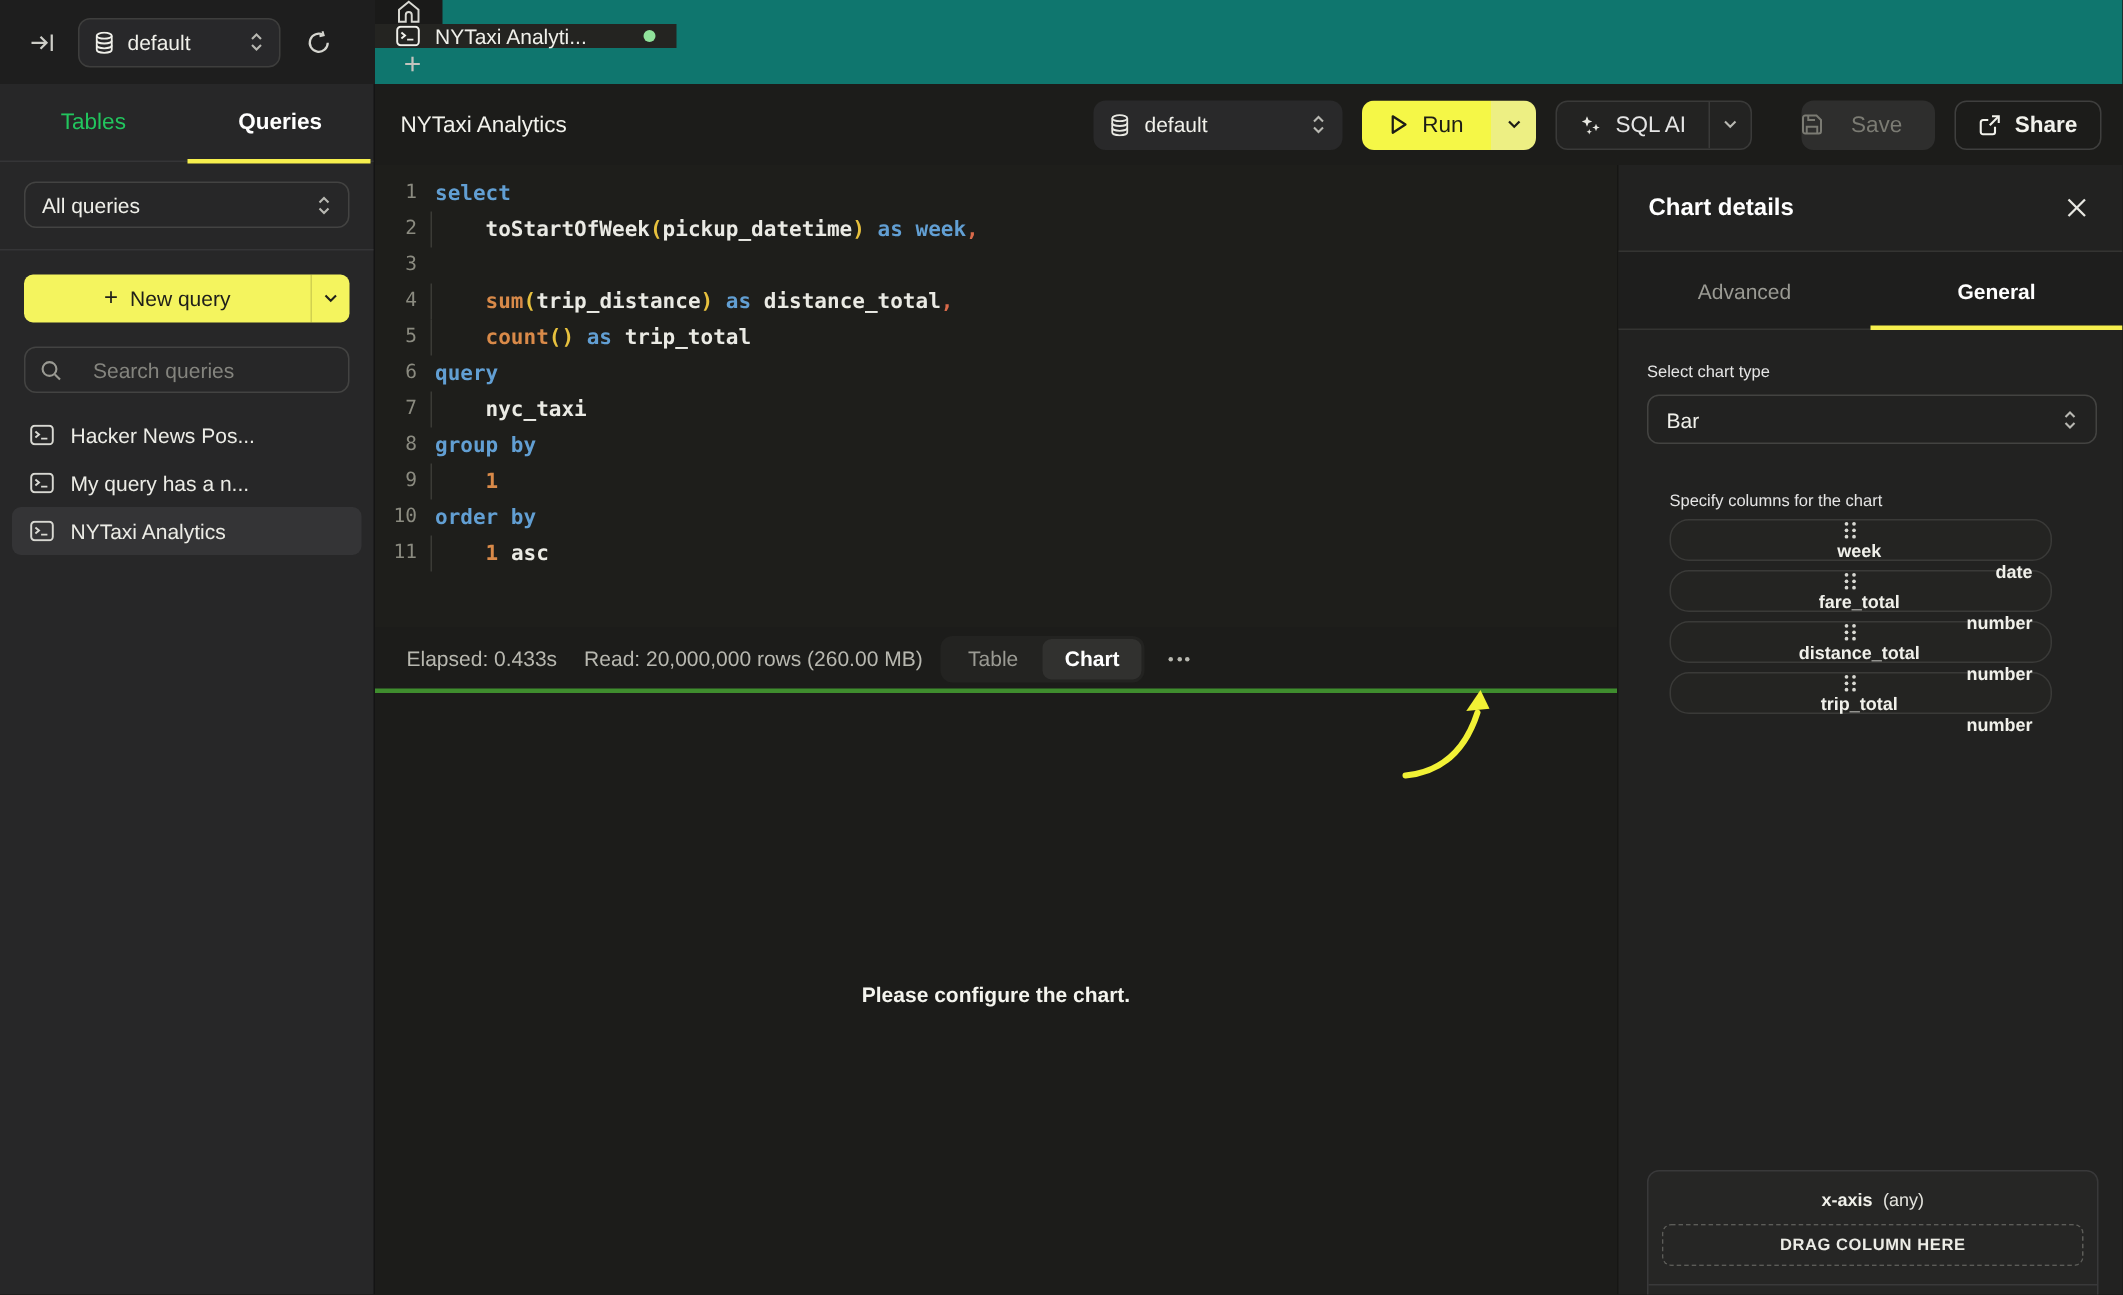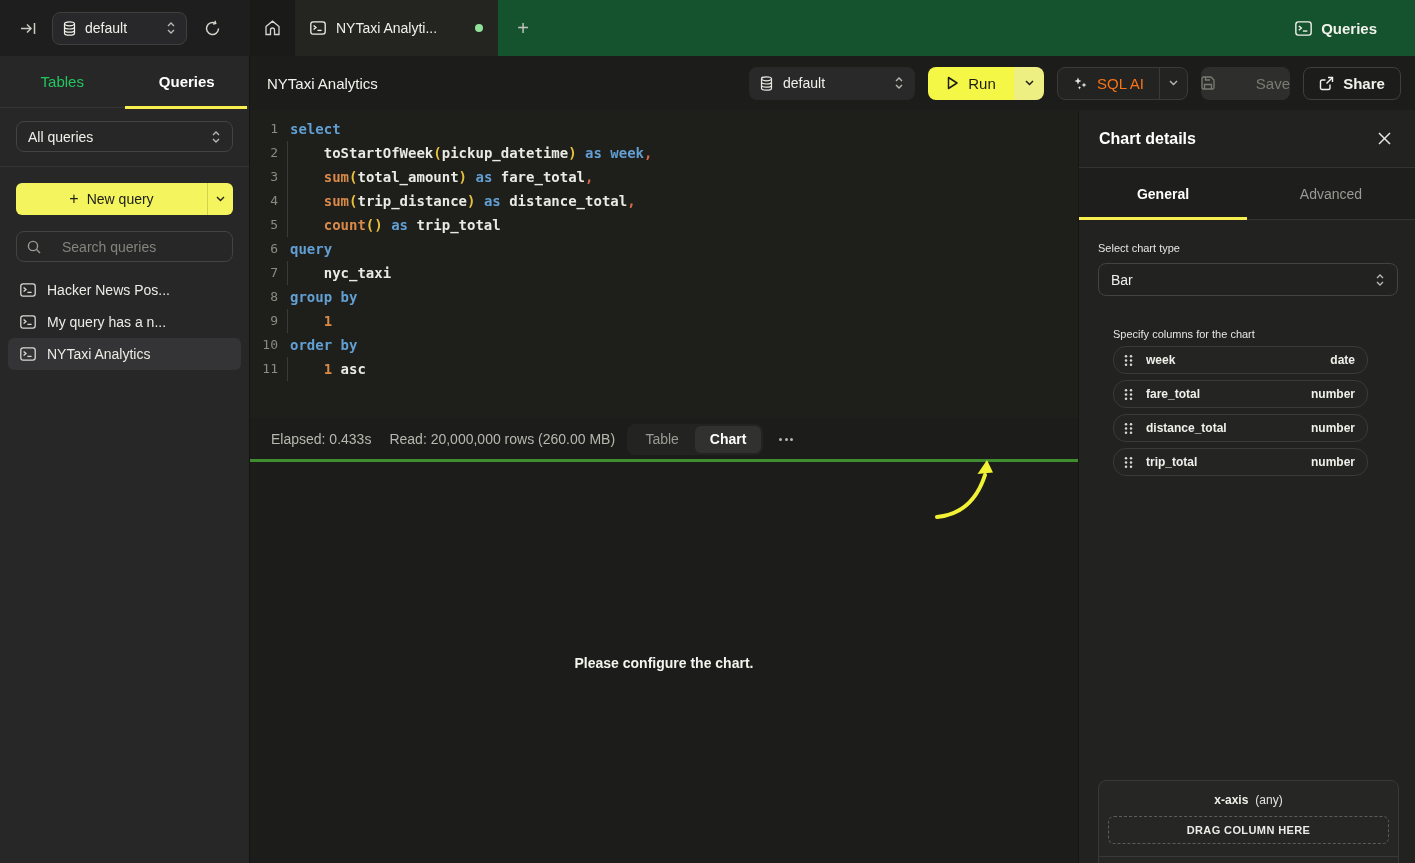--- a/index.html
+++ b/index.html
@@ -5,21 +5,21 @@
   * { margin:0; padding:0; box-sizing:border-box; }
   html,body { width:1415px; height:863px; background:#1c1c1a; font-family:"Liberation Sans", sans-serif; overflow:hidden; position:relative; }
   .abs { position:absolute; }
 
   
   #topbar { left:0; top:0; width:1415px; height:56px; }
   #topbar-left { left:0; top:0; width:250px; height:56px; background:#1e1e1e; display:flex; align-items:center; }
   #collapse-btn { margin-left:20px; color:#cdcdc7; display:flex; cursor:pointer; }
   #db-select-top { margin-left:15px; width:135px; height:33px; border:1px solid #3e3e3d; background:#28282a; border-radius:8px; display:flex; align-items:center; padding:0 10px; gap:9px; color:#f0f0ea; font-size:14px; }
   #refresh-btn { margin-left:17px; color:#d5d5cf; display:flex; }
-  #topbar-right { left:250px; top:0; width:1165px; height:56px; background:#14532d; display:flex; align-items:stretch; }
+  #topbar-right { left:250px; top:0; width:1165px; height:56px; background:#0f766e; display:flex; align-items:stretch;flex-direction:column; }
   .tab-sep { width:1px; background:#242422; }
   #home-tab { width:45px; display:flex; align-items:center; justify-content:center; color:#d8d8d2; background:#1a1a19; }
   #query-tab { width:201px; background:#242421; display:flex; align-items:center; padding:0 14px; gap:10px; color:#f0f0ea; font-size:14px; }
   #query-tab .dot { width:8px; height:8px; border-radius:50%; background:#90e29b; margin-left:auto; }
   #plus-tab { width:50px; display:flex; align-items:center; justify-content:center; color:#c4c4be; font-size:20px; font-weight:300; }
   #queries-top-btn { margin-left:auto; margin-right:38px; display:flex; align-items:center; gap:9px; color:#f2f2ec; font-size:15px; font-weight:600; align-self:center; }
 
   
   #sidebar { left:0; top:56px; width:250px; height:807px; background:#272728; border-right:1px solid #141414; }
   #side-tabs { display:flex; height:52px; border-bottom:1px solid #353537; }
@@ -48,23 +48,23 @@
   
   #main-header { left:250px; top:56px; width:1165px; height:54px; background:#1c1c1a; display:flex; align-items:center; }
   #page-title { margin-left:17px; color:#f2f2ec; font-size:15px; }
   #header-actions { margin-left:auto; margin-right:14px; display:flex; gap:13px; align-items:center; }
   #db-select-main { width:166px; height:33px; background:#29292a; border-radius:8px; display:flex; align-items:center; padding:0 11px; gap:10px; color:#f0f0ea; font-size:14px; }
   #db-select-main .updn { margin-left:auto; }
   #run-btn { width:116px; height:33px; border-radius:8px; overflow:hidden; display:flex; cursor:pointer; }
   #run-btn .main { flex:1; background:#f5f747; display:flex; align-items:center; justify-content:center; gap:9px; color:#1d1d16; font-size:15px; font-weight:500; }
   #run-btn .chev { width:30px; background:#edef83; display:flex; align-items:center; justify-content:center; color:#1d1d16; }
   #sqlai-btn { width:131px; height:33px; border:1px solid #3a3a39; background:#232322; border-radius:8px; display:flex; overflow:hidden; cursor:pointer; }
-  #sqlai-btn .main { flex:1; display:flex; align-items:center; justify-content:center; gap:9px; color:#f97316; font-size:15px; }
+  #sqlai-btn .main { flex:1; display:flex; align-items:center; justify-content:center; gap:9px; color:#e5e5e5; font-size:15px; }
   #sqlai-btn .chev { width:28px; border-left:1px solid #3a3a39; display:flex; align-items:center; justify-content:center; color:#b8b8b2; }
-  #save-btn { width:89px; height:33px; background:#2e2e2d; border-radius:8px; display:flex; align-items:center; justify-content:space-between; gap:19px; color:#7b7b73; font-size:15px; }
+  #save-btn { width:89px; height:33px; background:#2e2e2d; border-radius:8px; display:flex; align-items:center; justify-content:flex-start; gap:19px; color:#7b7b73; font-size:15px;margin-left:20px; }
   #share-btn { width:98px; height:33px; border:1px solid #3f3f3e; border-radius:8px; display:flex; align-items:center; justify-content:center; gap:9px; color:#f2f2ec; font-size:15px; font-weight:600; cursor:pointer; }
 
   
   #editor { left:250px; top:110px; width:828px; height:308px; background:#1e1e1b; padding-top:7px; }
   .eline { display:flex; height:24px; line-height:24px; font-family:"DejaVu Sans Mono", monospace; font-size:14px; font-weight:bold; }
   .eline .ln { width:28px; text-align:right; margin-right:12px; color:#8b8b80; font-weight:normal; font-size:13px; }
   .eline .code { position:relative; white-space:pre; }
   .eline.g .code::before { content:""; position:absolute; left:-3px; top:0; bottom:0; width:1px; background:#3b3b36; }
   .kw { color:#629fd3; } .fn { color:#d98a49; } .pl { color:#eaeae4; }
   .par { color:#e7c13e; } .pu { color:#d96a4a; } .nu { color:#d98a49; }
@@ -97,21 +97,21 @@
   .ptab { flex:1; display:flex; align-items:center; justify-content:center; font-size:14px; position:relative; cursor:pointer; }
   #ptab-general { color:#ffffff; font-weight:600; }
   #ptab-general .underline { position:absolute; left:0; right:0; bottom:-1px; height:3px; background:#f6ef4d; }
   #ptab-advanced { color:#9a9a93; }
   #panel-body { padding:22px 17px 0 19px; position:relative; height:641px; }
   .field-label { color:#e5e5e5; font-size:11px; }
   #chart-type-select { margin-top:9px; height:33px; border:1px solid #434341; border-radius:8px; display:flex; align-items:center; padding:0 12px; color:#f0f0ea; font-size:14px; cursor:pointer; }
   #chart-type-select .updn { margin-left:auto; }
   #columns-section { margin-top:32px; margin-left:15px; }
   #columns-search { margin-top:10px; width:255px; height:32px; }
-  .chip { margin-top:6px; width:255px; height:28px; border:1px solid #3a3a38; background:#242422; border-radius:13px; display:flex; align-items:center; padding:0 12px 0 10px; cursor:grab; }
+  .chip { margin-top:6px; width:255px; height:28px; border:1px solid #3a3a38; background:#242422; border-radius:13px; display:flex; align-items:center; padding:0 12px 0 10px; cursor:grab;flex-direction:column; }
   .chip .handle { display:flex; margin-right:13px; color:#d8d8d2; }
   .chip .cname { color:#f0f0ea; font-size:12px; font-weight:700; }
   .chip .ctype { margin-left:auto; color:#f0f0ea; font-size:12px; font-weight:700; }
   #axes-box { position:absolute; left:19px; top:560px; width:301px; height:153px; background:#262625; border:1px solid #39393a; border-radius:8px; display:flex; flex-direction:column; }
   .axis-section { flex:1; display:flex; flex-direction:column; align-items:center; justify-content:center; gap:9px; }
   .axis-section + .axis-section { border-top:1px solid #39393a; }
   .axis-title { display:flex; gap:7px; align-items:baseline; }
   .axis-title .al { color:#f0f0ea; font-size:12px; font-weight:700; }
   .axis-title .ah { color:#e4e4de; font-size:12px; }
   .drop-zone { width:281px; height:28px; border:1px dashed #5c5c58; border-radius:6px; display:flex; align-items:center; justify-content:center; color:#ececе6; color:#ecece6; font-size:11px; font-weight:700; letter-spacing:.4px; cursor:pointer; }
@@ -317,21 +317,20 @@
       <div class="eline">
         <span class="ln">1</span>
         <span class="code"><span class="kw">select</span></span>
       </div>
       <div class="eline g">
         <span class="ln">2</span>
         <span class="code"><span class="pl">    toStartOfWeek</span><span class="par">(</span><span class="pl">pickup_datetime</span><span class="par">)</span><span class="kw"> as week</span><span class="pu">,</span></span>
       </div>
       <div class="eline g">
         <span class="ln">3</span>
-        <span class="code"><span class="fn">    sum</span><span class="par">(</span><span class="pl">total_amount</span><span class="par">)</span><span class="kw"> as </span><span class="pl">fare_total</span><span class="pu">,</span></span>
       </div>
       <div class="eline g">
         <span class="ln">4</span>
         <span class="code"><span class="fn">    sum</span><span class="par">(</span><span class="pl">trip_distance</span><span class="par">)</span><span class="kw"> as </span><span class="pl">distance_total</span><span class="pu">,</span></span>
       </div>
       <div class="eline g">
         <span class="ln">5</span>
         <span class="code"><span class="fn">    count</span><span class="par">()</span><span class="kw"> as </span><span class="pl">trip_total</span></span>
       </div>
       <div class="eline">
@@ -393,26 +392,26 @@
   <div id="panel-header">
     <span id="panel-title">Chart details</span>
     <span id="panel-close">
       <svg width="13" height="13" viewBox="0 0 13 13" stroke="currentColor" stroke-width="1.5">
           <line x1="1" y1="1" x2="12" y2="12"></line>
           <line x1="12" y1="1" x2="1" y2="12"></line>
         </svg>
     </span>
   </div>
   <div id="panel-tabs">
+    <div id="ptab-advanced" class="ptab">
+      <span>Advanced</span>
+    </div>
     <div id="ptab-general" class="ptab">
       <span>General</span>
       <span class="underline"></span>
-    </div>
-    <div id="ptab-advanced" class="ptab">
-      <span>Advanced</span>
     </div>
   </div>
   <div id="panel-body">
     <div class="field-label">Select chart type</div>
     <div id="chart-type-select">
       <span>Bar</span>
       <svg class="updn" style="color:#b8b8b2" width="10" height="14" viewBox="0 0 10 14" fill="none" stroke="currentColor" stroke-width="1.4">
         <path d="M2 5 L5 2 L8 5"></path>
           <path d="M2 9 L5 12 L8 9"></path>
       </svg>

